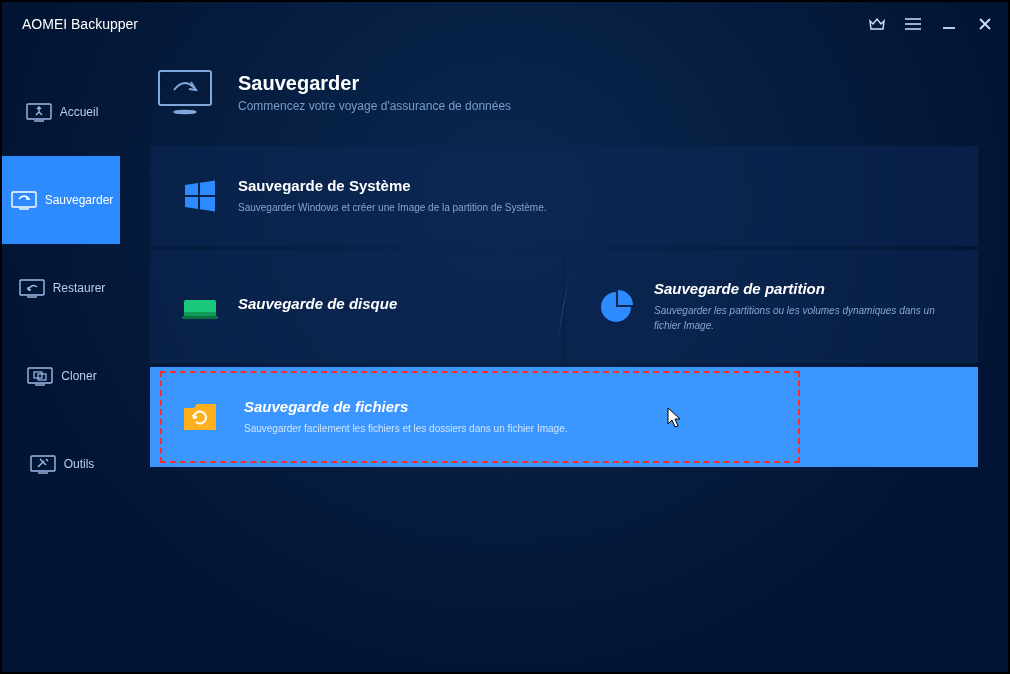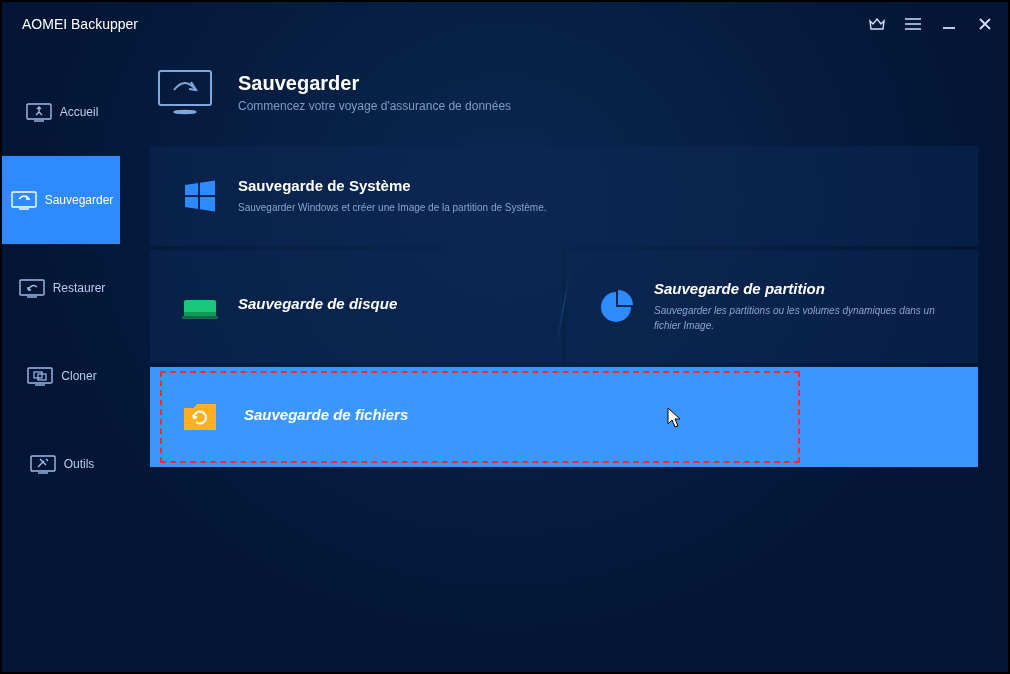--- a/index.html
+++ b/index.html
@@ -196,20 +196,21 @@
           <div class="dash"></div>
           <div class="cicon">
             <svg width="36" height="30" viewBox="0 0 36 30">
                 <path d="M2 6 L12 6 L15 2 L34 2 L34 28 L2 28 Z" fill="#ffb020"></path>
                 <path d="M12 16 A6 6 0 1 1 14 20" fill="none" stroke="#fff" stroke-width="2"></path>
                 <path d="M11 13 L12 16 L15 15" fill="none" stroke="#fff" stroke-width="2"></path>
               </svg>
           </div>
           <div>
             <div class="cardT">Sauvegarde de fichiers</div>
+            <div class="cardD">Sauvegarder facilement les fichiers et les dossiers dans un fichier Image.</div>
           </div>
           <svg class="cursor" width="16" height="22" viewBox="0 0 16 22">
               <path d="M1 1 L1 17 L5 13 L8 20 L11 19 L8 12 L13 12 Z" fill="#fff" stroke="#000" stroke-width="1"></path>
             </svg>
         </div>
 
       </div>
     </div>
   </div>
 </div>

